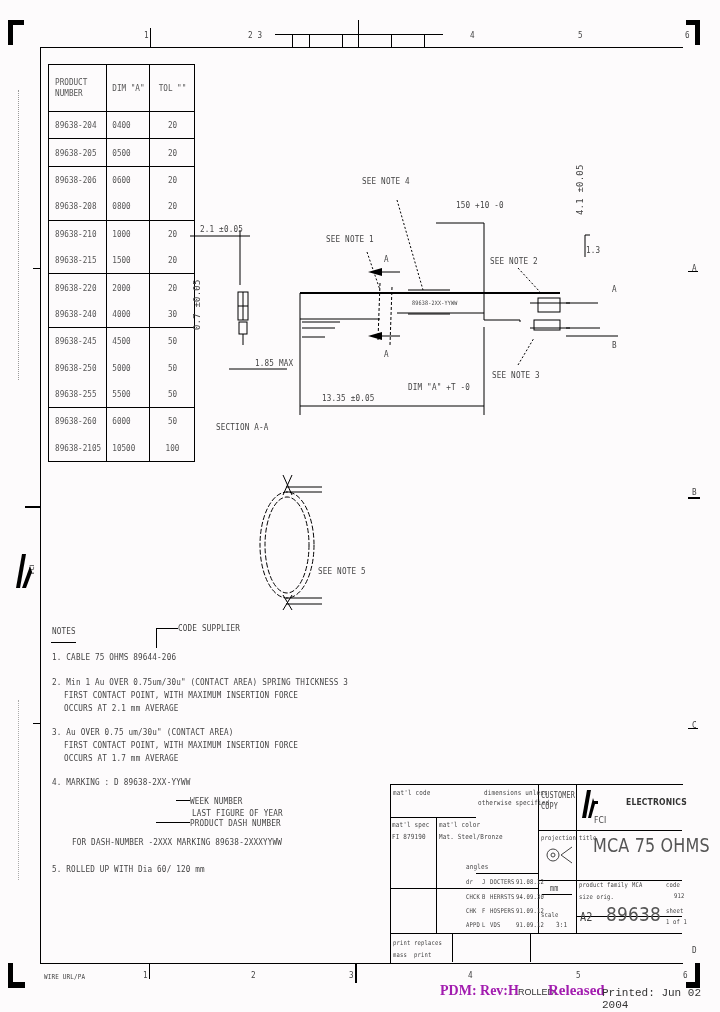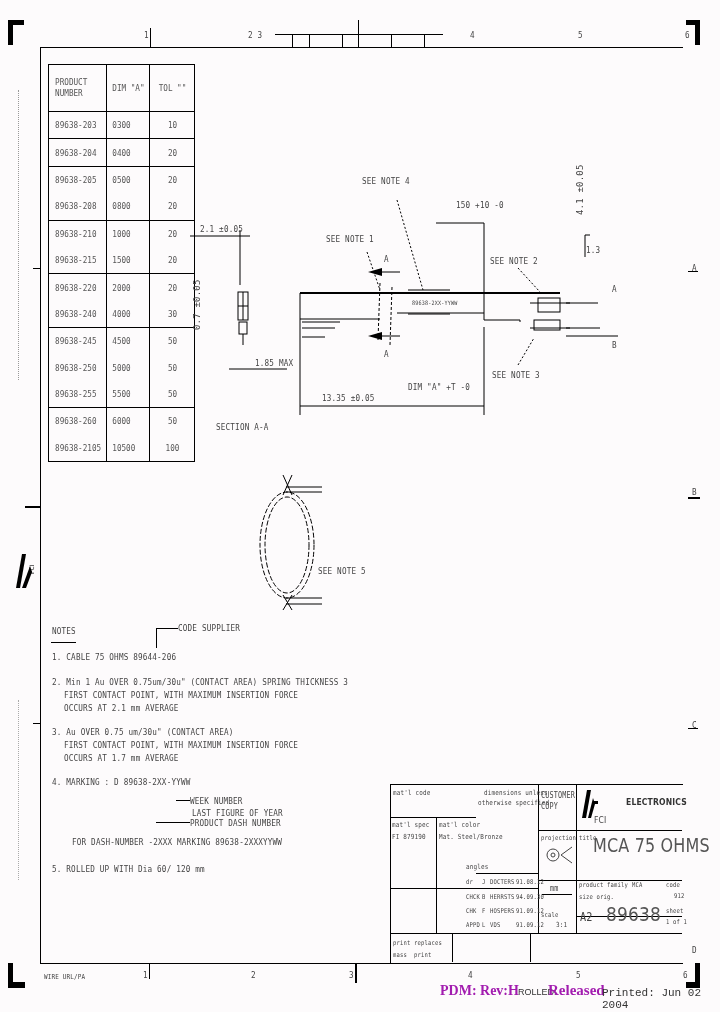--- a/index.html
+++ b/index.html
@@ -83,32 +83,32 @@
 <span class="t" style="left:683px;top:970px;">6</span>
 
 <table class="pt">
   <tbody>
     <tr class="hdr">
       <td class="pn" style="white-space:normal;line-height:11px;">PRODUCT NUMBER</td>
       <td class="dim" style="border-left:none;">DIM "A"</td>
       <td class="tol">TOL ""</td>
     </tr>
     <tr class="grp">
-        <td class="pn">89638-203</td>
-        <td class="dim" style="border-left:none">0300</td>
-        <td class="tol">10</td>
-      </tr>
-    <tr class="grp">
         <td class="pn">89638-204</td>
         <td class="dim" style="border-left:none">0400</td>
         <td class="tol">20</td>
       </tr>
     <tr class="grp">
         <td class="pn">89638-205</td>
         <td class="dim" style="border-left:none">0500</td>
+        <td class="tol">20</td>
+      </tr>
+    <tr class="grp">
+        <td class="pn">89638-206</td>
+        <td class="dim" style="border-left:none">0600</td>
         <td class="tol">20</td>
       </tr>
     <tr>
         <td class="pn">89638-208</td>
         <td class="dim" style="border-left:none">0800</td>
         <td class="tol">20</td>
       </tr>
     <tr class="grp">
         <td class="pn">89638-210</td>
         <td class="dim" style="border-left:none">1000</td>

